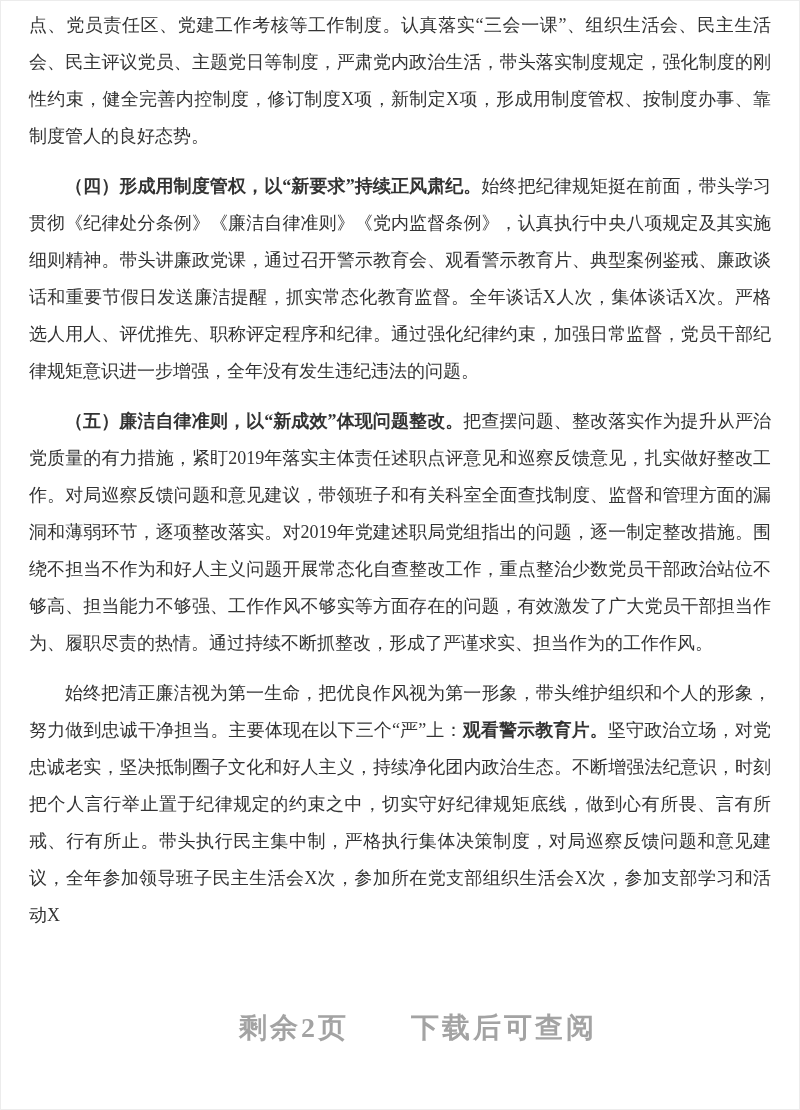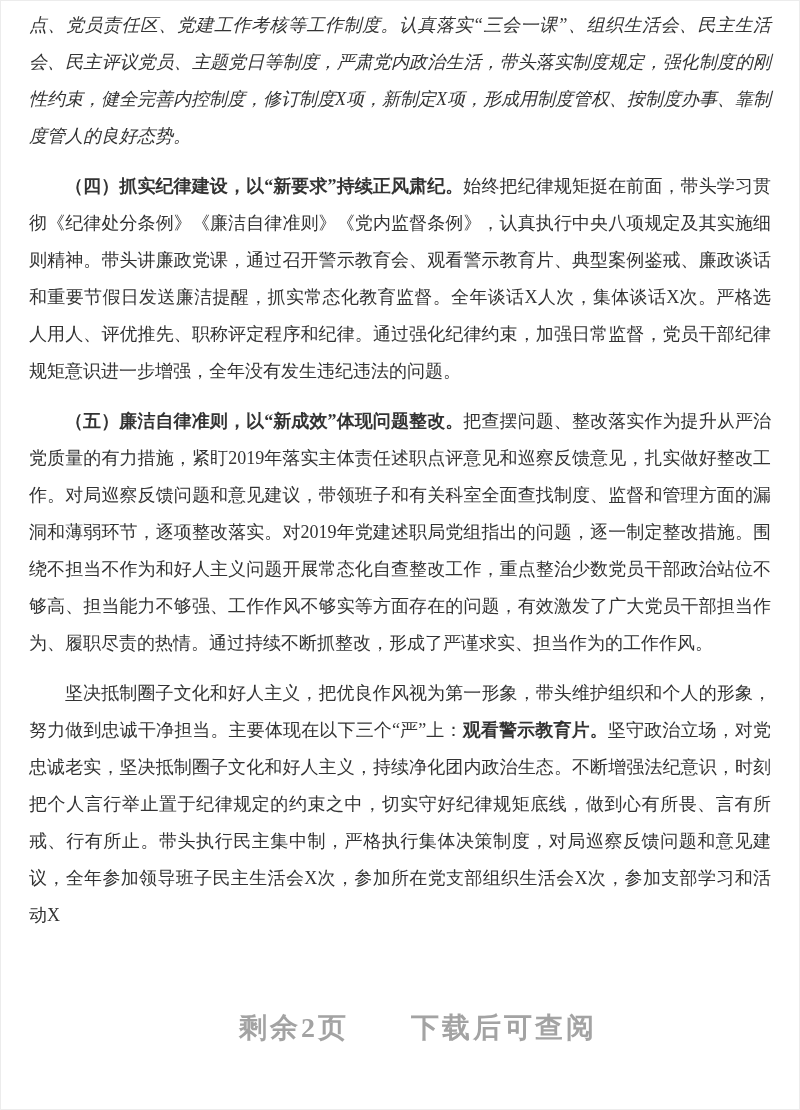--- a/index.html
+++ b/index.html
@@ -23,21 +23,20 @@
     font-size: 18px;
     text-align: justify;
   }
   .para {
     margin: 0 0 13px 0;
     line-height: 37px;
     text-indent: 2em;
   }
   .para.no-indent {
     text-indent: 0;
-    font-style: italic;
   }
   .bold {
     font-weight: 700;
   }
   .heading {
     font-weight: 700;
   }
   .watermark {
     position: absolute;
     top: 1008px;
@@ -52,23 +51,23 @@
   }
 </style>
 </head>
 <body>
 
 <div class="page">
   <div class="content">
 
     <p class="para no-indent"><span>点、党员责任区、党建工作考核等工作制度。认真落实“三会一课”、组织生活会、民主生活会、民主评议党员、主题党日等制度，严肃党内政治生活，带头落实制度规定，强化制度的刚性约束，健全完善内控制度，修订制度X项，新制定X项，形成用制度管权、按制度办事、靠制度管人的良好态势。</span></p>
 
-    <p class="para"><span class="bold">（四）抓实纪律建设，以“新要求”持续正风肃纪。</span><span>始终把纪律规矩挺在前面，带头学习贯彻《纪律处分条例》《廉洁自律准则》《党内监督条例》，认真执行中央八项规定及其实施细则精神。带头讲廉政党课，通过召开警示教育会、观看警示教育片、典型案例鉴戒、廉政谈话和重要节假日发送廉洁提醒，抓实常态化教育监督。全年谈话X人次，集体谈话X次。严格选人用人、评优推先、职称评定程序和纪律。通过强化纪律约束，加强日常监督，党员干部纪律规矩意识进一步增强，全年没有发生违纪违法的问题。</span></p>
+    <p class="para"><span class="bold">（四）形成用制度管权，以“新要求”持续正风肃纪。</span><span>始终把纪律规矩挺在前面，带头学习贯彻《纪律处分条例》《廉洁自律准则》《党内监督条例》，认真执行中央八项规定及其实施细则精神。带头讲廉政党课，通过召开警示教育会、观看警示教育片、典型案例鉴戒、廉政谈话和重要节假日发送廉洁提醒，抓实常态化教育监督。全年谈话X人次，集体谈话X次。严格选人用人、评优推先、职称评定程序和纪律。通过强化纪律约束，加强日常监督，党员干部纪律规矩意识进一步增强，全年没有发生违纪违法的问题。</span></p>
 
     <p class="para"><span class="bold">（五）廉洁自律准则，以“新成效”体现问题整改。</span><span>把查摆问题、整改落实作为提升从严治党质量的有力措施，紧盯2019年落实主体责任述职点评意见和巡察反馈意见，扎实做好整改工作。对局巡察反馈问题和意见建议，带领班子和有关科室全面查找制度、监督和管理方面的漏洞和薄弱环节，逐项整改落实。对2019年党建述职局党组指出的问题，逐一制定整改措施。围绕不担当不作为和好人主义问题开展常态化自查整改工作，重点整治少数党员干部政治站位不够高、担当能力不够强、工作作风不够实等方面存在的问题，有效激发了广大党员干部担当作为、履职尽责的热情。通过持续不断抓整改，形成了严谨求实、担当作为的工作作风。</span></p>
 
 
-    <p class="para"><span>坚决抵制圈子文化和好人主义，把优良作风视为第一形象，带头维护组织和个人的形象，努力做到忠诚干净担当。主要体现在以下三个“严”上：</span><span class="bold">观看警示教育片。</span><span>坚守政治立场，对党忠诚老实，坚决抵制圈子文化和好人主义，持续净化团内政治生态。不断增强法纪意识，时刻把个人言行举止置于纪律规定的约束之中，切实守好纪律规矩底线，做到心有所畏、言有所戒、行有所止。带头执行民主集中制，严格执行集体决策制度，对局巡察反馈问题和意见建议，全年参加领导班子民主生活会X次，参加所在党支部组织生活会X次，参加支部学习和活动X</span></p>
+    <p class="para"><span>始终把清正廉洁视为第一生命，把优良作风视为第一形象，带头维护组织和个人的形象，努力做到忠诚干净担当。主要体现在以下三个“严”上：</span><span class="bold">观看警示教育片。</span><span>坚守政治立场，对党忠诚老实，坚决抵制圈子文化和好人主义，持续净化团内政治生态。不断增强法纪意识，时刻把个人言行举止置于纪律规定的约束之中，切实守好纪律规矩底线，做到心有所畏、言有所戒、行有所止。带头执行民主集中制，严格执行集体决策制度，对局巡察反馈问题和意见建议，全年参加领导班子民主生活会X次，参加所在党支部组织生活会X次，参加支部学习和活动X</span></p>
 
   </div>
 
   <div class="watermark">剩余2页　　下载后可查阅</div>
 </div>
 
 </body></html>

